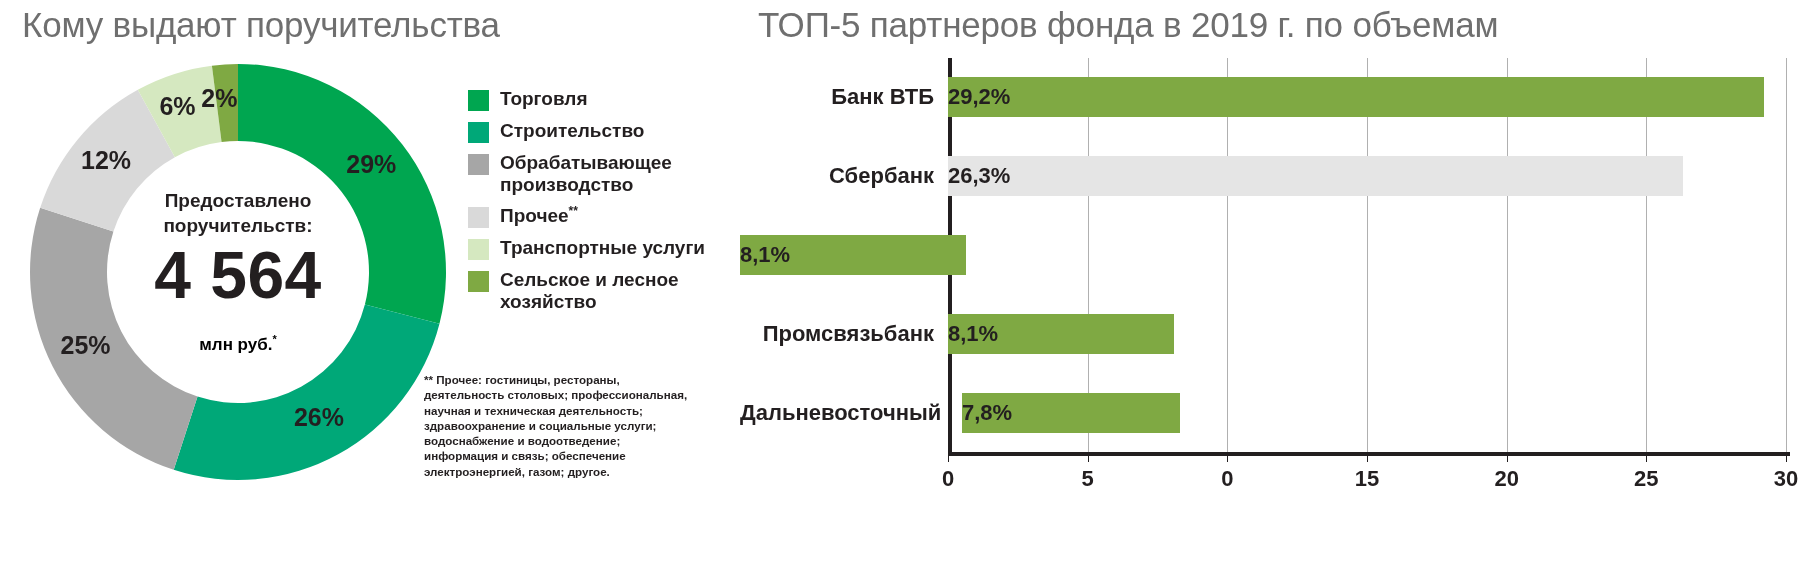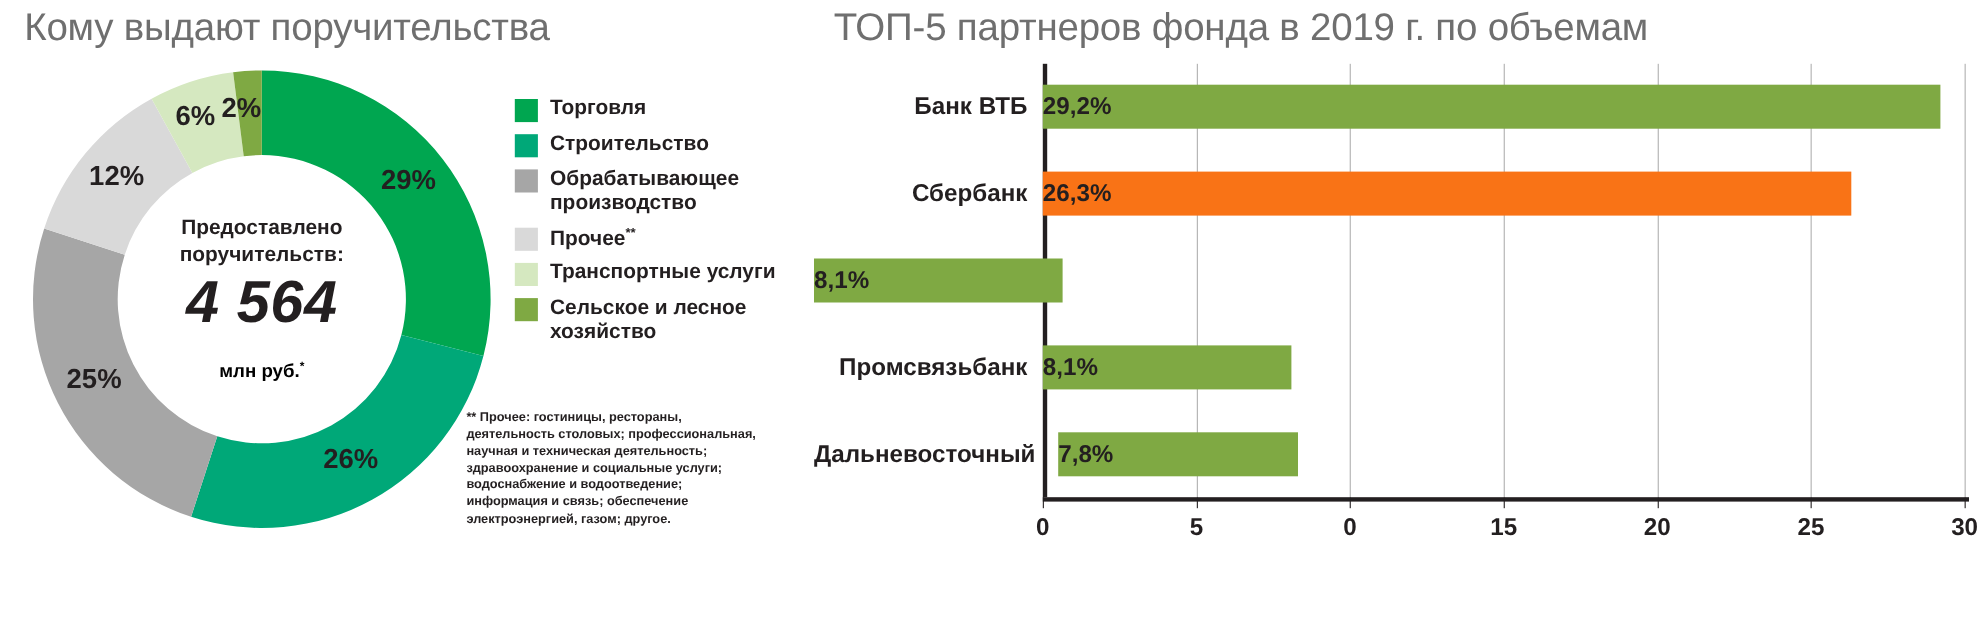--- a/index.html
+++ b/index.html
@@ -27,21 +27,21 @@
 
   
   #donut-wrap{position:absolute;left:28px;top:62px;width:420px;height:420px;}
   #donut-svg{position:absolute;left:0;top:0;}
   #donut-center{
     position:absolute;left:0;top:0;width:420px;height:420px;
     display:flex;flex-direction:column;align-items:center;justify-content:center;
     pointer-events:none;
   }
   #donut-center .c-line1{font-size:19px;font-weight:700;color:#231f20;line-height:1.28;text-align:center;}
-  #donut-center .c-big{font-size:54px;font-weight:700;color:#231f20;letter-spacing:0.5px;margin-top:4px;line-height:1;font-style:italic;}
+  #donut-center .c-big{font-size:66px;font-weight:700;color:#231f20;letter-spacing:0.5px;margin-top:4px;line-height:1;}
   #donut-center .c-unit{font-size:17px;font-weight:700;color:#000000;margin-top:25px;}
   #donut-center .c-unit sup{font-size:11px;}
 
   .slice-label{
     position:absolute;
     font-size:25px;
     font-weight:700;
     color:#231f20;
     white-space:nowrap;
   }
@@ -200,21 +200,21 @@
         <div class="bar-cat" style="width: 208px; flex: 0 0 208px;">Банк ВТБ</div>
         <div class="bar-track">
           <div class="bar-fill" style="width: 815.653px; background: rgb(127, 169, 67);">
             <span class="bar-value">29,2%</span>
           </div>
         </div>
       </div>
       <div class="bar-row" style="top: 89.2px;">
         <div class="bar-cat" style="width: 208px; flex: 0 0 208px;">Сбербанк</div>
         <div class="bar-track">
-          <div class="bar-fill" style="width: 734.647px; background: #f97316;">
+          <div class="bar-fill" style="width: 734.647px; background: #e5e5e5;">
             <span class="bar-value">26,3%</span>
           </div>
         </div>
       </div>
       <div class="bar-row" style="top: 168px;">
         <div class="bar-track">
           <div class="bar-fill" style="width: 226.26px; background: rgb(127, 169, 67);">
             <span class="bar-value">8,1%</span>
           </div>
         </div>

